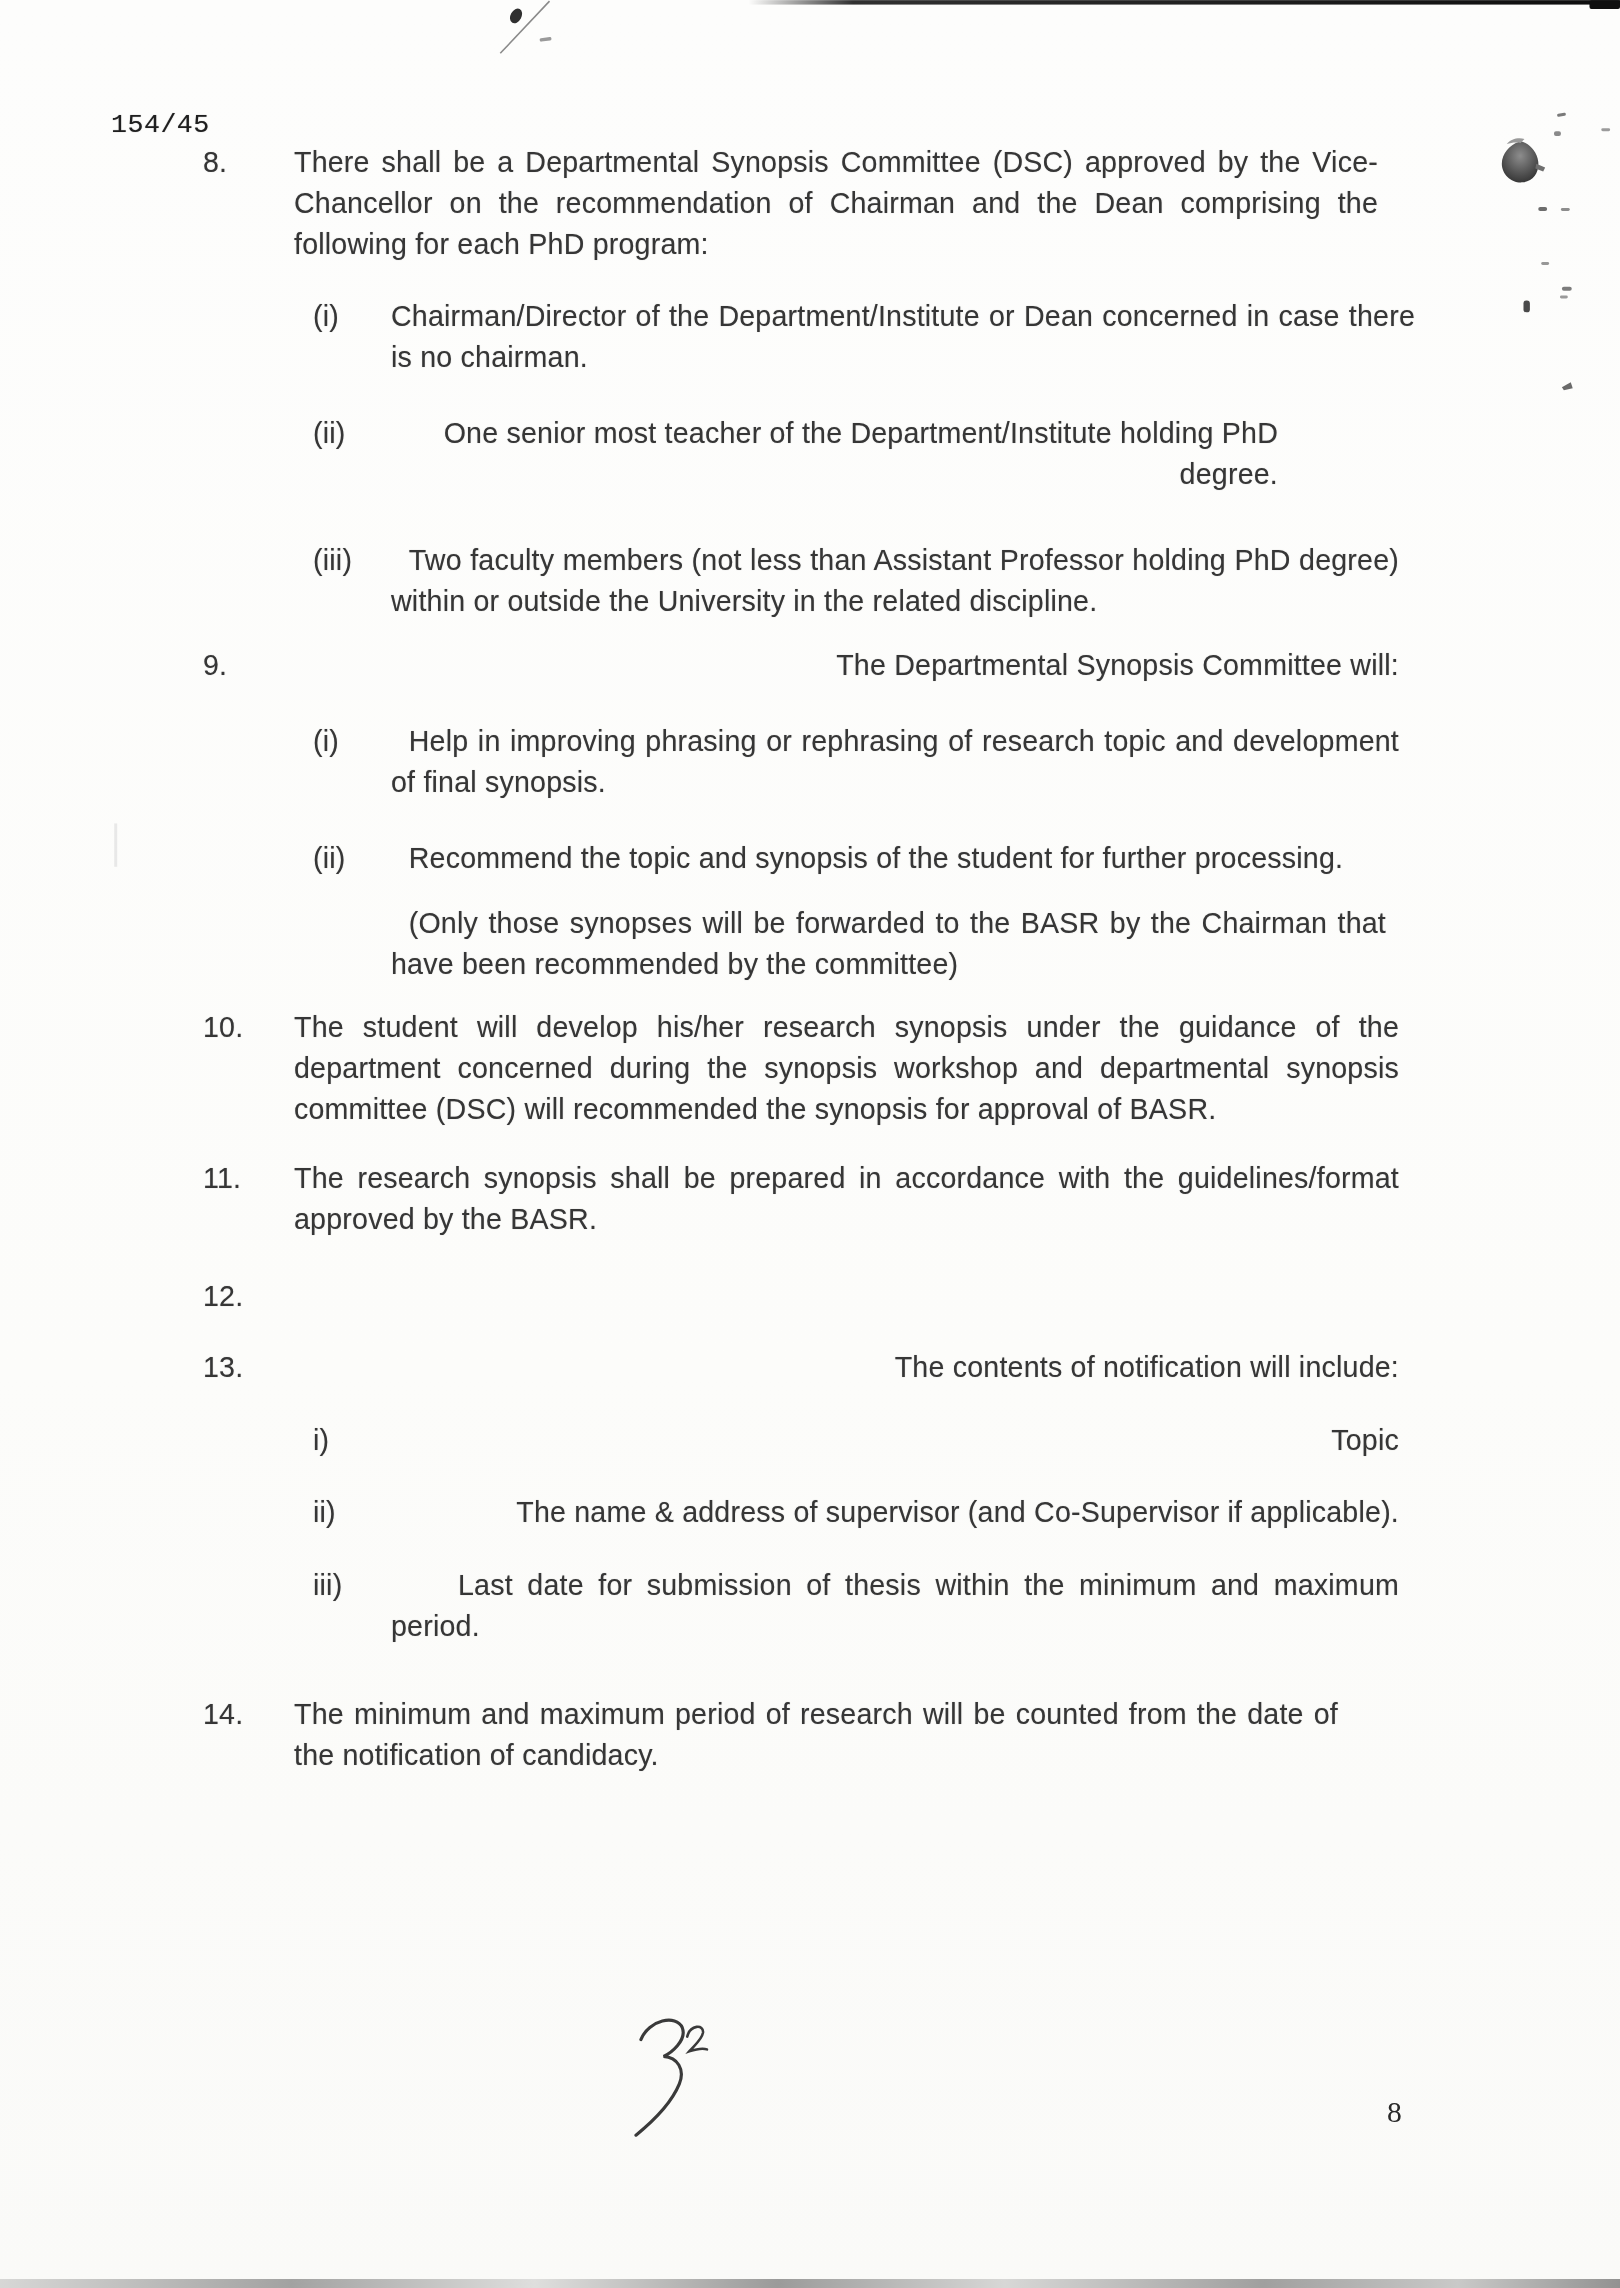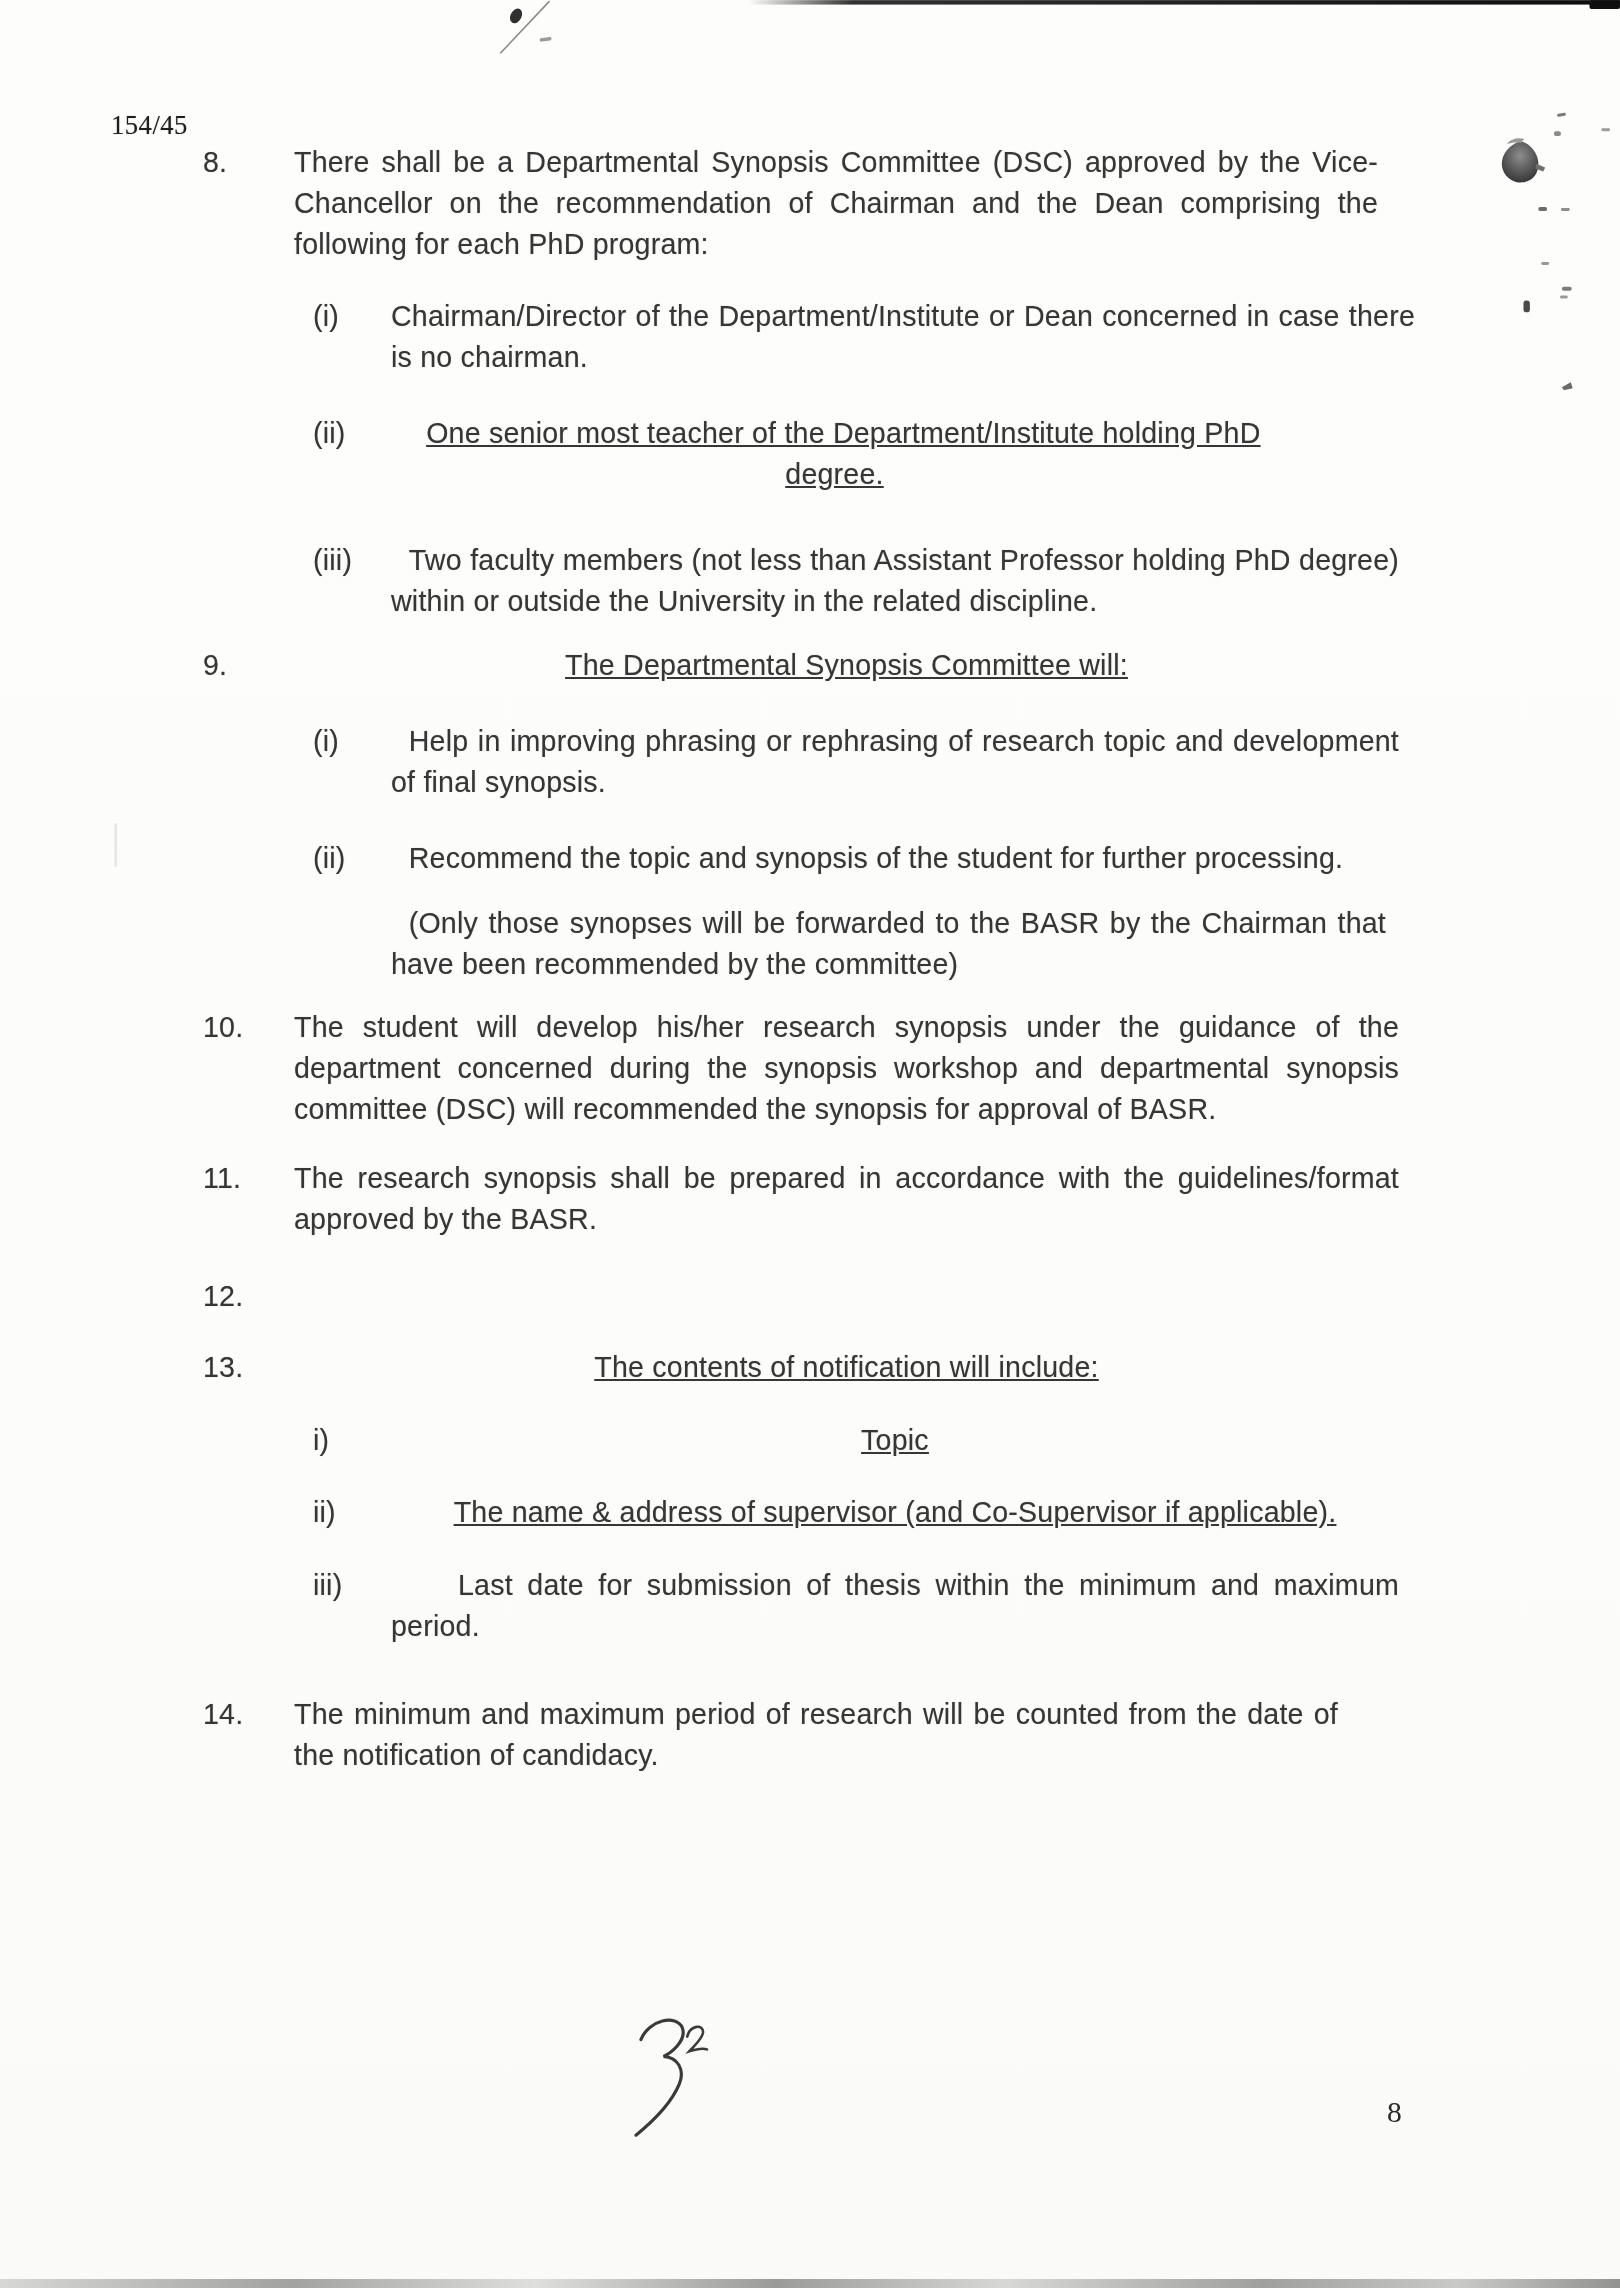--- a/index.html
+++ b/index.html
@@ -15,24 +15,24 @@
   }
   .content{position:absolute;left:0;top:142px;width:1620px;}
   .row{display:flex;align-items:flex-start;}
   .para-row{padding-left:203px;}
   .num{width:91px;flex-shrink:0;}
   .ptext{width:1105px;text-align:justify;}
   .sub-row{padding-left:313px;}
   .slabel{width:78px;flex-shrink:0;}
   .stext{width:1008px;text-align:justify;}
   .note-row{padding-left:391px;}
-  .no-justify{text-align:center;text-decoration:underline;}
+  .no-justify{text-align:right;}
   .margin-note{
     position:absolute;left:111px;top:110px;
-    font-family:Liberation Serif, serif;font-size:26.6px;color:#1f1f1f;
+    font-family:Liberation Mono, monospace;font-size:26.6px;color:#1f1f1f;
     letter-spacing:0.5px;text-shadow:0 0 1px rgba(0,0,0,.45);
   }
   .page-number{
     position:absolute;left:1387px;top:2096px;
     font-family:"Liberation Serif", serif;font-size:29.6px;color:#2a2a2a;
   }
   .handwritten{position:absolute;left:619px;top:2010px;}
   .artifact{position:absolute;pointer-events:none;}
   .bottom-shadow{
     position:absolute;left:0;bottom:0;width:1620px;height:8.9px;

